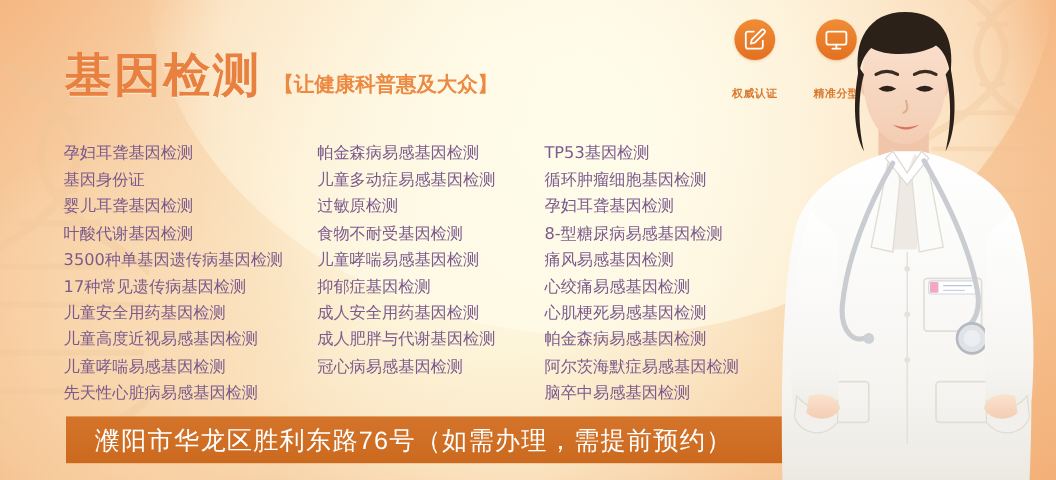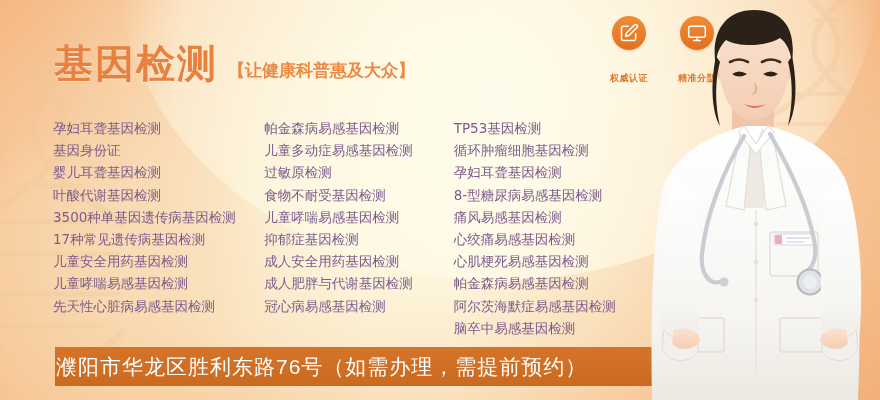--- a/index.html
+++ b/index.html
@@ -149,21 +149,21 @@
   
   .banner {
     position: absolute;
     left: 55px;
     top: 347px;
     width: 700px;
     height: 39px;
     background: linear-gradient(180deg, #d4742a 0%, #cb6a1f 100%);
     display: flex;
     align-items: center;
-    padding-left: 1px;
+    padding-left: 24px;
     box-sizing: border-box;
   }
   .banner-text {
     font-size: 21px;
     color: #ffffff;
     letter-spacing: 1px;
     white-space: nowrap;
   }
 
   
@@ -264,20 +264,21 @@
   <div class="list-wrap">
 
     <div class="list-col col-1">
       <div class="list-item">孕妇耳聋基因检测</div>
       <div class="list-item">基因身份证</div>
       <div class="list-item">婴儿耳聋基因检测</div>
       <div class="list-item">叶酸代谢基因检测</div>
       <div class="list-item">3500种单基因遗传病基因检测</div>
       <div class="list-item">17种常见遗传病基因检测</div>
       <div class="list-item">儿童安全用药基因检测</div>
+      <div class="list-item">儿童高度近视易感基因检测</div>
       <div class="list-item">儿童哮喘易感基因检测</div>
       <div class="list-item">先天性心脏病易感基因检测</div>
     </div>
 
     <div class="list-col col-2">
       <div class="list-item">帕金森病易感基因检测</div>
       <div class="list-item">儿童多动症易感基因检测</div>
       <div class="list-item">过敏原检测</div>
       <div class="list-item">食物不耐受基因检测</div>
       <div class="list-item">儿童哮喘易感基因检测</div>

